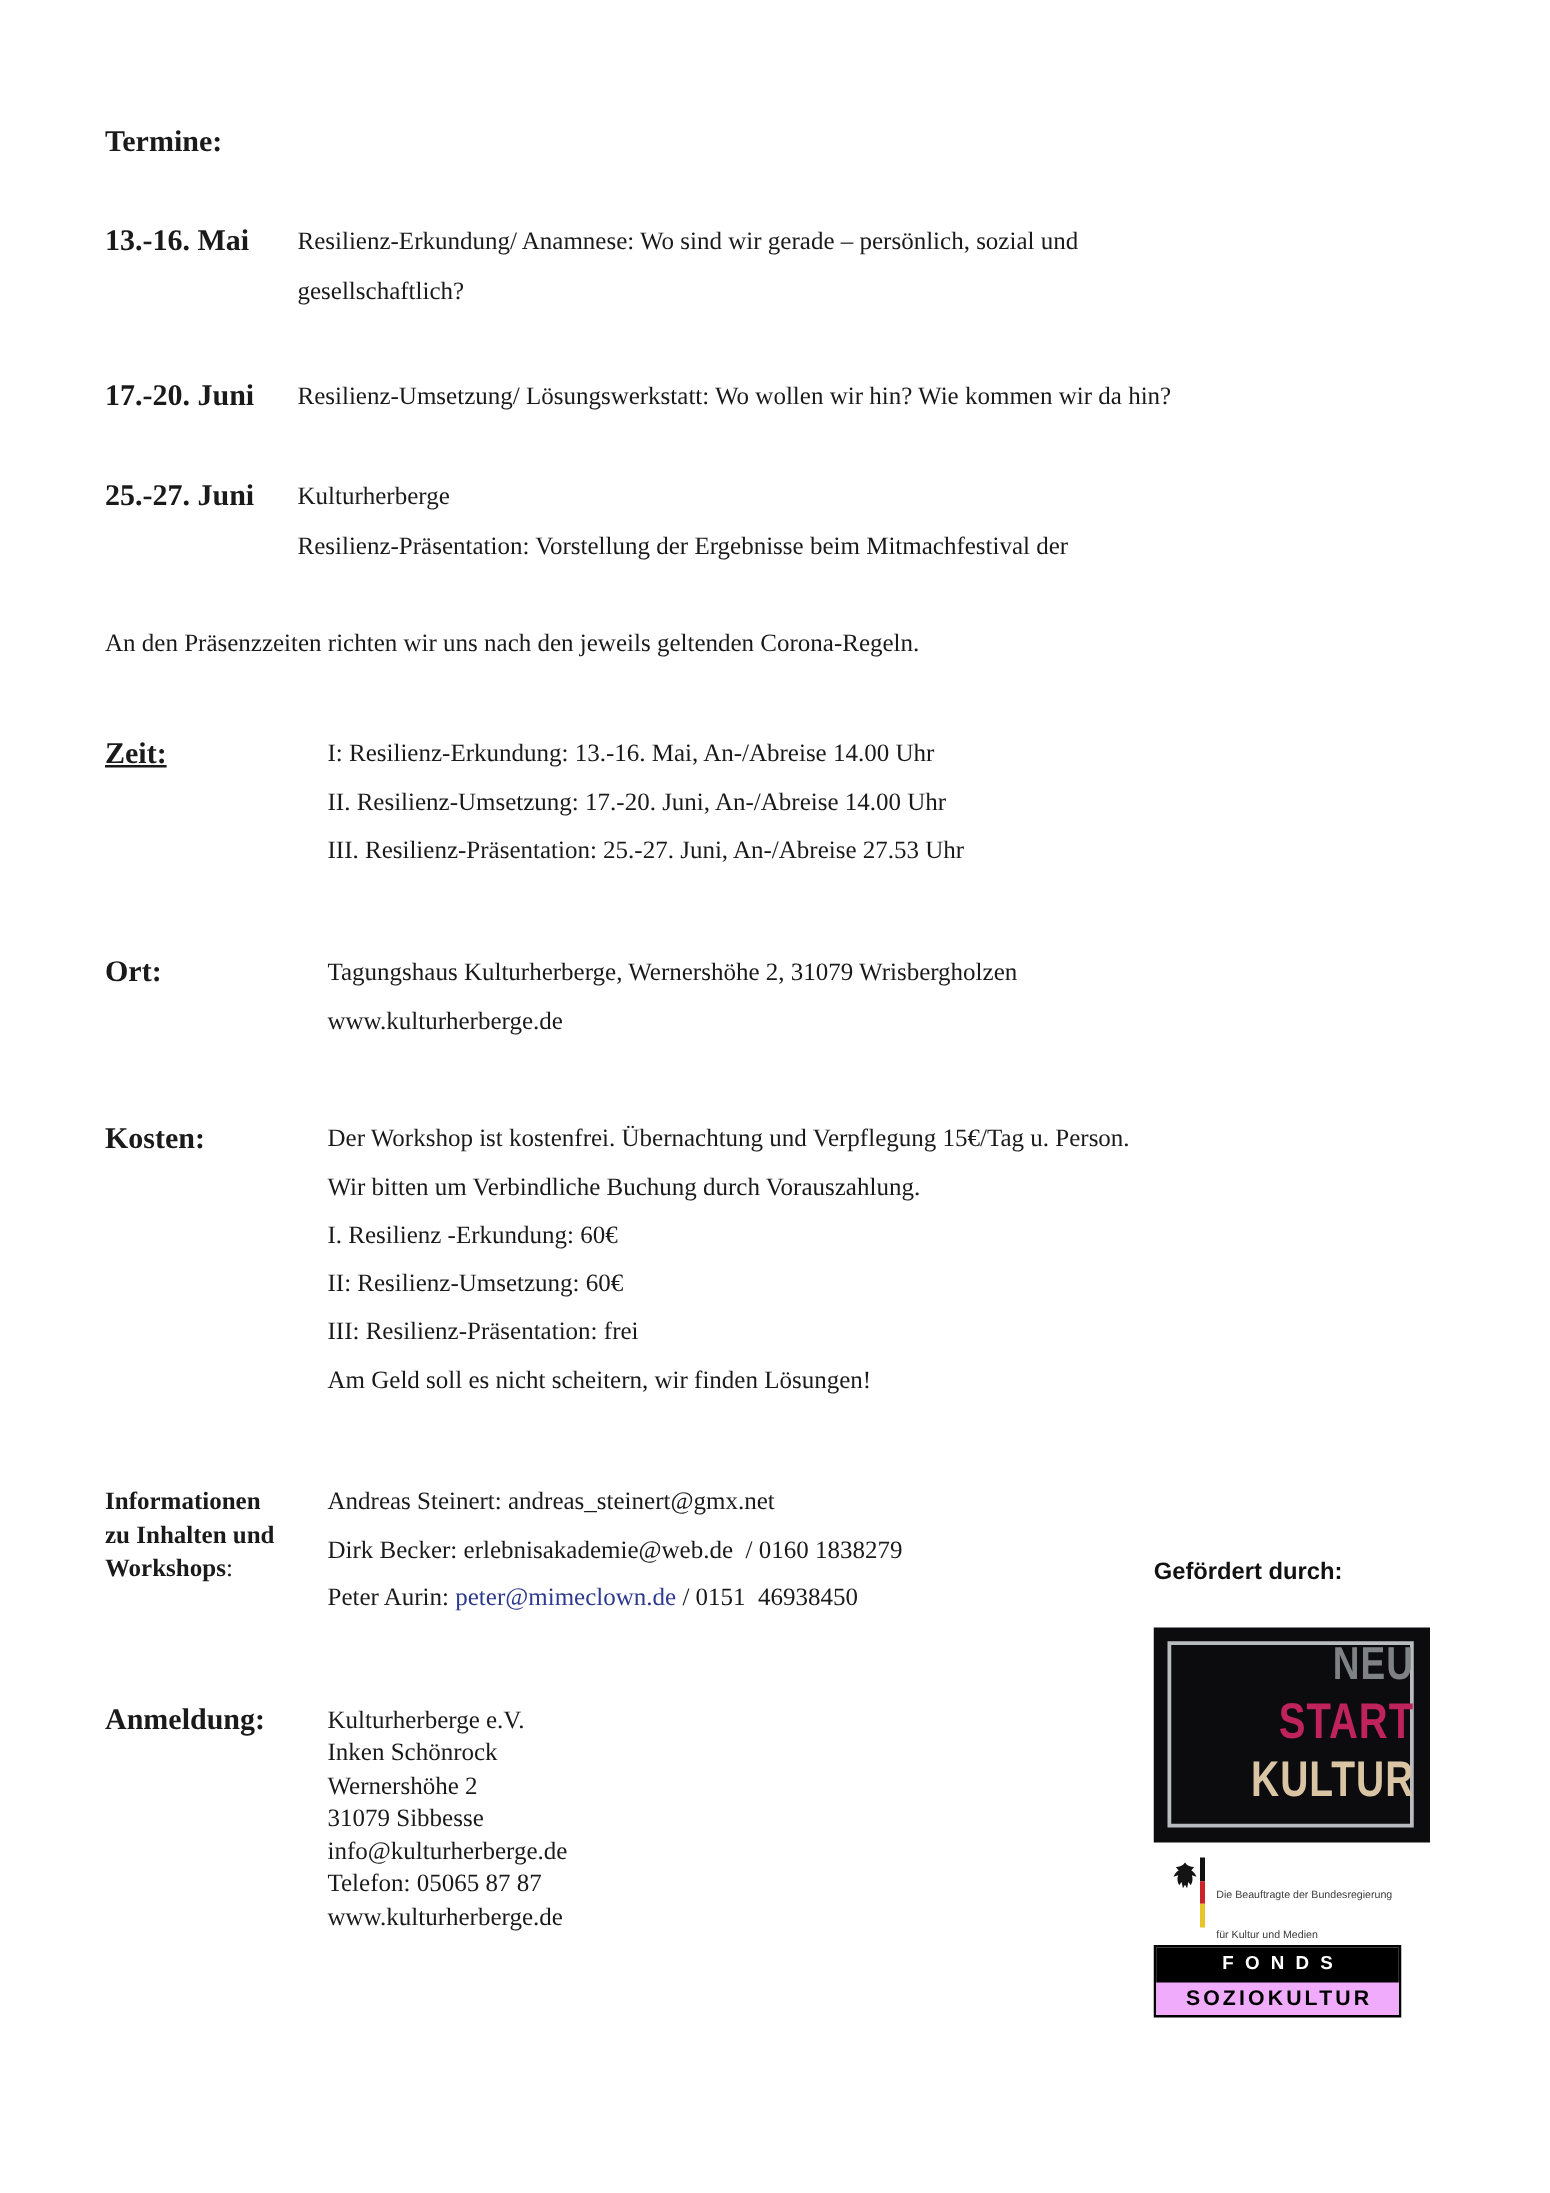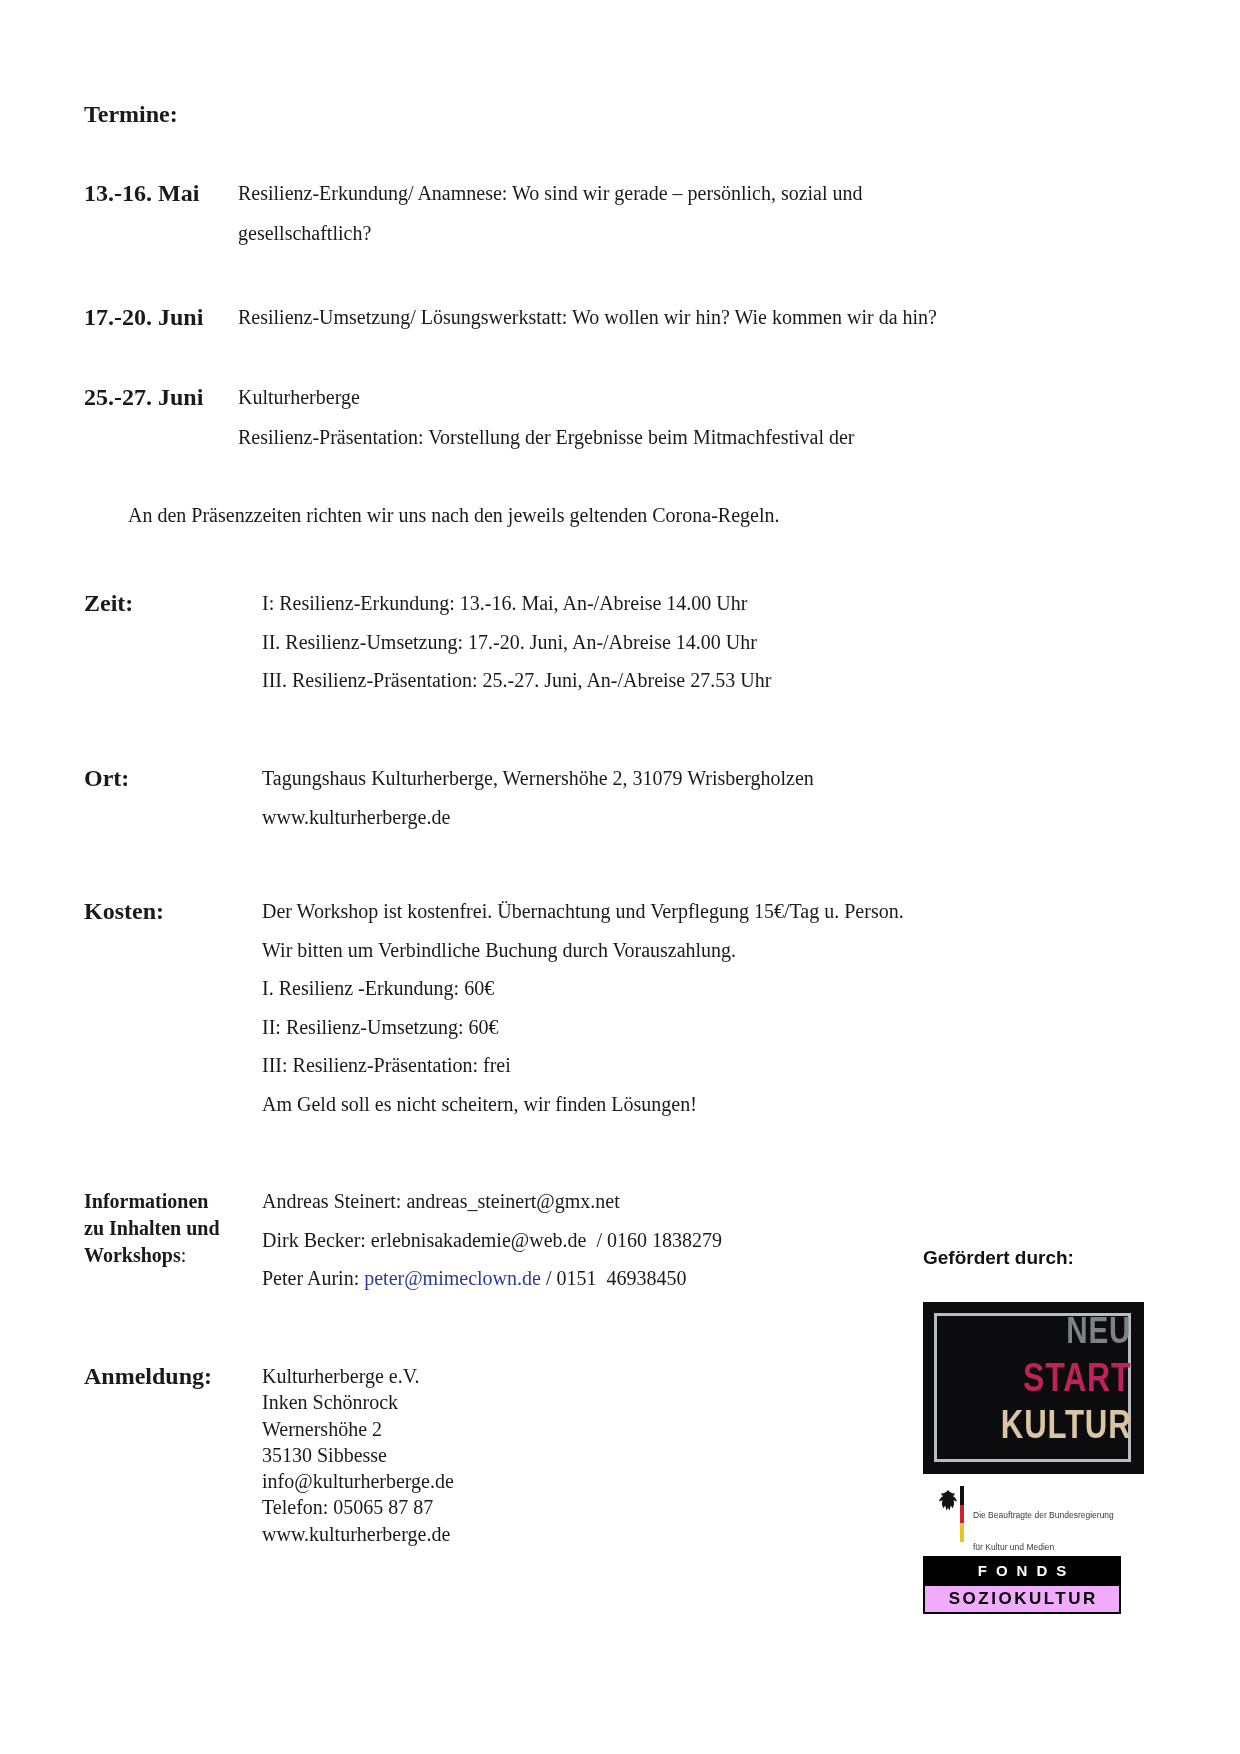--- a/index.html
+++ b/index.html
@@ -5,21 +5,21 @@
   html,body{margin:0;padding:0;background:#ffffff;}
   #page{
     position:relative;
     width:1240px;
     height:1754px;
     background:#ffffff;
     font-family:"Liberation Serif","DejaVu Serif",serif;
     color:#1a1a1a;
     overflow:hidden;
   }
-  .abs{position:absolute;margin-left:44px;}
+  .abs{position:absolute;}
   .lbl{
     position:absolute;
     font-weight:bold;
     font-size:24px;
     line-height:24px;
     white-space:pre;
   }
   .body-line{font-size:20px;white-space:pre;}
   .block{position:absolute;font-size:20px;}
   .block .ln{white-space:pre;}
@@ -102,21 +102,21 @@
   </div>
 
   <div class="lbl" style="left:84px;top:377px;line-height:40px;">25.-27. Juni</div>
   <div class="block lh40" style="left:238px;top:377px;">
     <div class="ln">Kulturherberge</div>
     <div class="ln">Resilienz-Präsentation: Vorstellung der Ergebnisse beim Mitmachfestival der</div>
   </div>
 
   <div class="abs body-line" style="left:84px;top:503px;line-height:24px;">An den Präsenzzeiten richten wir uns nach den jeweils geltenden Corona-Regeln.</div>
 
-  <div class="lbl" style="left:84px;top:584px;line-height:38.5px;">Zeit:</div>
+  <div class="lbl" style="left:84px;top:584px;line-height:38.5px;text-decoration:underline;">Zeit:</div>
   <div class="block lh38" style="left:262px;top:584px;">
     <div class="ln">I: Resilienz-Erkundung: 13.-16. Mai, An-/Abreise 14.00 Uhr</div>
     <div class="ln">II. Resilienz-Umsetzung: 17.-20. Juni, An-/Abreise 14.00 Uhr</div>
     <div class="ln">III. Resilienz-Präsentation: 25.-27. Juni, An-/Abreise 27.53 Uhr</div>
   </div>
 
   <div class="lbl" style="left:84px;top:759px;line-height:38.5px;">Ort:</div>
   <div class="block lh38" style="left:262px;top:759px;">
     <div class="ln">Tagungshaus Kulturherberge, Wernershöhe 2, 31079 Wrisbergholzen</div>
     <div class="ln">www.kulturherberge.de</div>
@@ -142,21 +142,21 @@
     <div class="ln">Andreas Steinert: andreas_steinert@gmx.net</div>
     <div class="ln">Dirk Becker: erlebnisakademie@web.de  / 0160 1838279</div>
     <div class="ln"><span>Peter Aurin: </span><span class="link">peter@mimeclown.de</span><span> / 0151  46938450</span></div>
   </div>
 
   <div class="lbl" style="left:84px;top:1363px;line-height:26.3px;">Anmeldung:</div>
   <div class="block lh26" style="left:262px;top:1363px;">
     <div class="ln">Kulturherberge e.V.</div>
     <div class="ln">Inken Schönrock</div>
     <div class="ln">Wernershöhe 2</div>
-    <div class="ln">35130 Sibbesse</div>
+    <div class="ln">31079 Sibbesse</div>
     <div class="ln">info@kulturherberge.de</div>
     <div class="ln">Telefon: 05065 87 87</div>
     <div class="ln">www.kulturherberge.de</div>
   </div>
 
   <div id="gefoerdert">Gefördert durch:</div>
 
   <div id="neustart-logo">
     <div id="neustart-frame"></div>
     <div class="ns-line" id="ns-neu">NEU</div>

